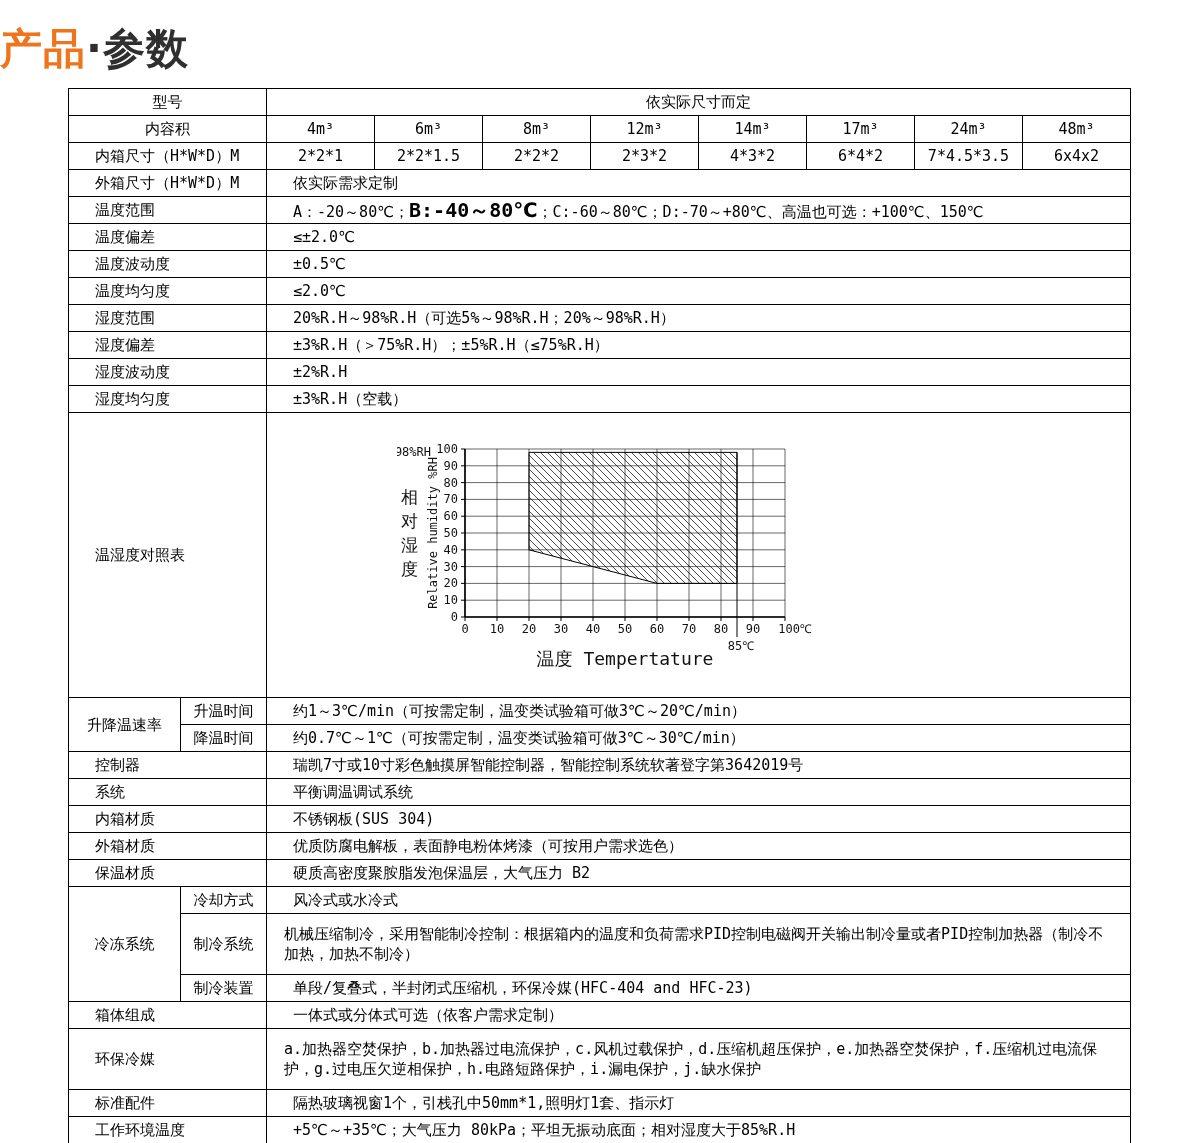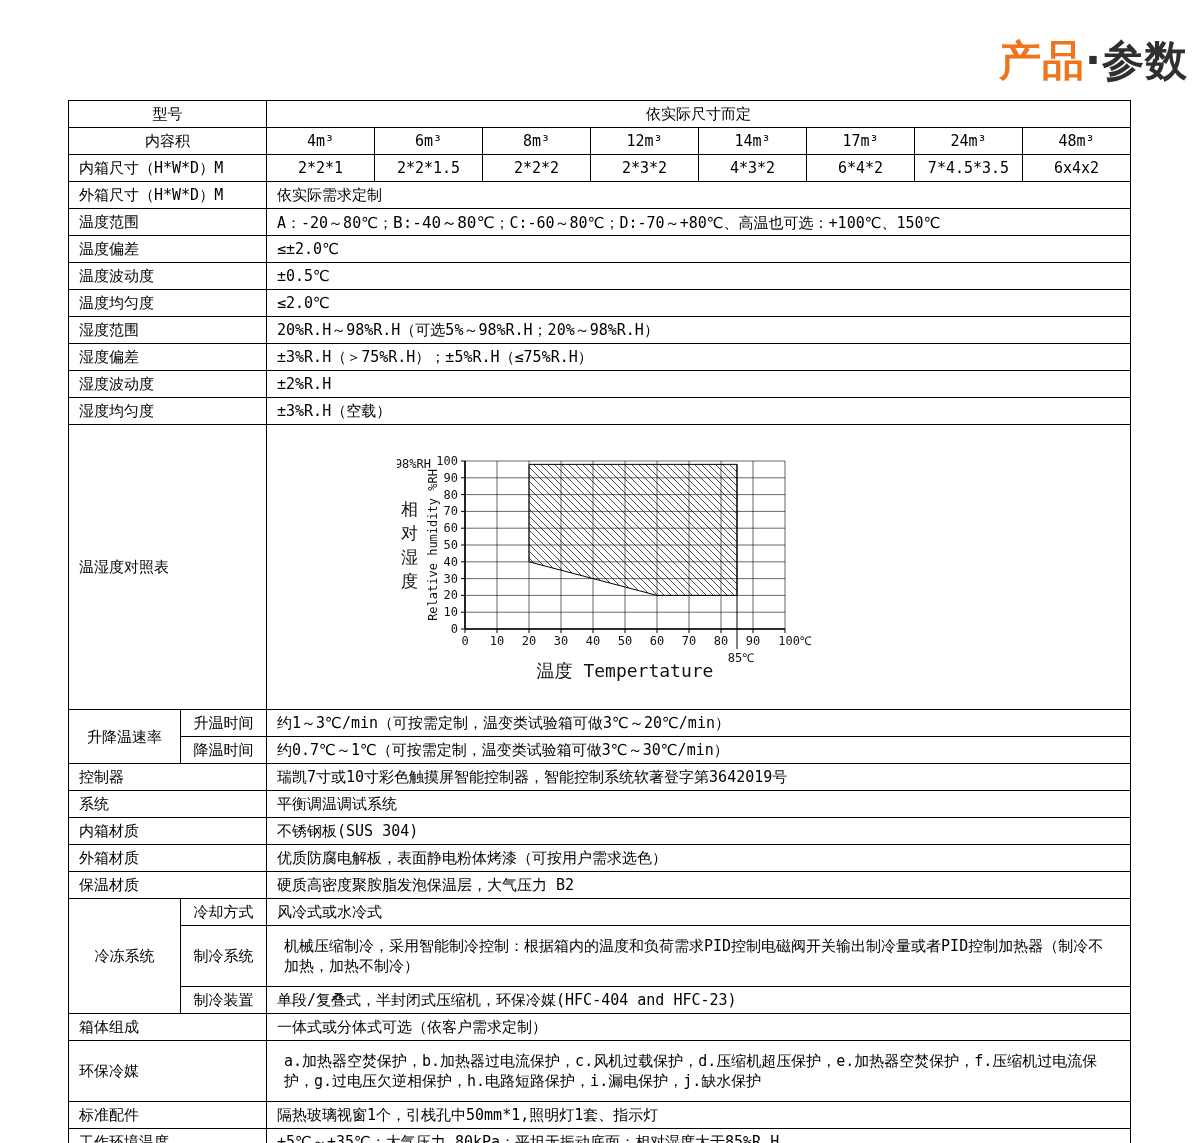--- a/index.html
+++ b/index.html
@@ -1,32 +1,32 @@
 <!DOCTYPE html>
 <html><head>
 <meta charset="utf-8">
 <style>
   html,body{margin:0;padding:0;background:#ffffff;}
   body{width:1200px;height:1143px;font-family:"DejaVu Sans Mono","DejaVu Sans",monospace;color:#000;}
-  .page-title{margin:12px;padding-top:26px;text-align:right;font-family:"DejaVu Sans","Liberation Sans",sans-serif;
+  .page-title{margin:0;padding-top:26px;text-align:left;font-family:"DejaVu Sans","Liberation Sans",sans-serif;
     font-size:42px;font-weight:bold;letter-spacing:1px;line-height:1.1;}
   .brand{color:#f0741c;}
   .rest{color:#2f2f2f;}
   .tbl-wrap{margin:16px 4px 0 68px;}
   table{border-collapse:collapse;table-layout:fixed;width:1062px;}
   col.c1{width:112px;}col.c2{width:86px;}col.cd{width:108px;}
   td{border:1px solid #000;font-size:15px;height:26px;padding:0 4px;overflow:hidden;
      white-space:nowrap;vertical-align:middle;line-height:1.2;}
-  td.l{text-align:left;padding-left:10px;}
+  td.l{text-align:left;padding-left:26px;}
   td.c{text-align:center;}
   td.wrap{white-space:normal;line-height:20px;padding:4px 12px 4px 17px;}
   tr.h52 td{height:52px;}
   tr.chart-row td{height:284px;}
   td.chart-cell{padding:0;}
-  .bold-seg{font-weight:normal;font-size:16px;}
+  .bold-seg{font-weight:bold;font-size:20px;}
   svg.hchart{display:block;margin-left:130px;}
   svg text{fill:#111;}
 </style>
 </head>
 <body>
 
 <div class="page-title">
   <span class="brand">产品</span><span class="rest">·参数</span>
 </div>
 

